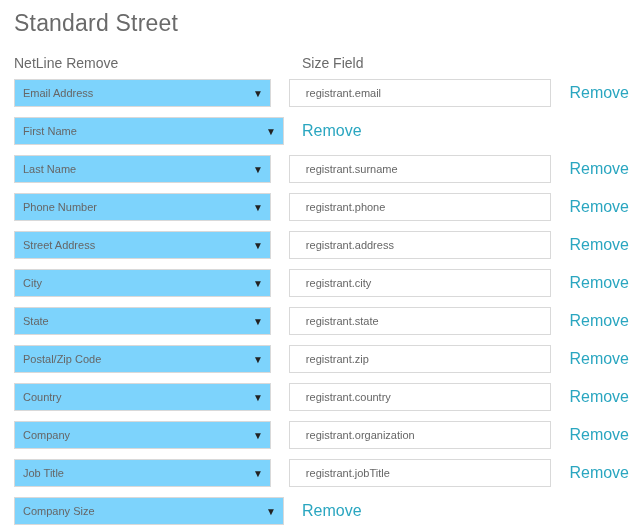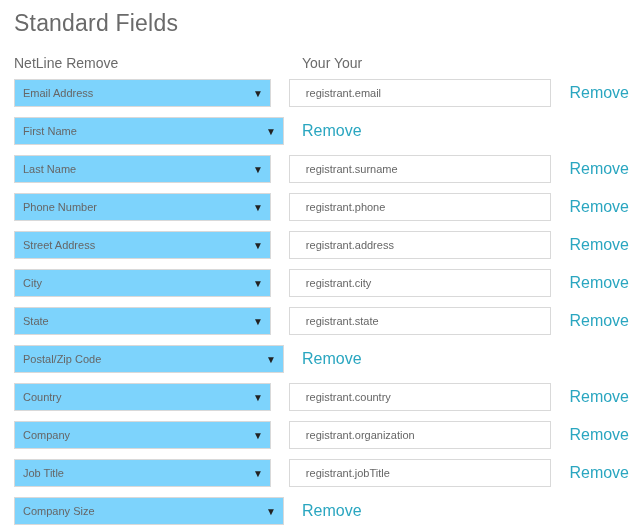--- a/index.html
+++ b/index.html
@@ -85,25 +85,25 @@
     .remove-link {
       font-size: 16px;
       color: #2aa6c0;
       cursor: pointer;
       user-select: none;
     }
   </style>
 </head>
 <body>
 
-<div class="page-title">Standard Fields</div>
+<div class="page-title">Standard Street</div>
 
 <div class="columns-header">
   <div class="col-left-header">NetLine Remove</div>
-  <div class="col-right-header">Your Your</div>
+  <div class="col-right-header">Size Field</div>
 </div>
 
 <div class="rows" id="rows">
     <div class="row">
       <div class="select-wrap"><select><option>Email Address</option></select><span class="select-caret">▼</span></div>
       <div class="text-wrap"><input type="text" value="registrant.email" style=""></div>
       <span class="remove-link">Remove</span>
     </div>
     <div class="row">
       <div class="select-wrap"><select><option>First Name</option></select><span class="select-caret">▼</span></div>
@@ -129,20 +129,21 @@
       <div class="text-wrap"><input type="text" value="registrant.city" style=""></div>
       <span class="remove-link">Remove</span>
     </div>
     <div class="row">
       <div class="select-wrap"><select><option>State</option></select><span class="select-caret">▼</span></div>
       <div class="text-wrap"><input type="text" value="registrant.state" style=""></div>
       <span class="remove-link">Remove</span>
     </div>
     <div class="row">
       <div class="select-wrap"><select><option>Postal/Zip Code</option></select><span class="select-caret">▼</span></div>
+      <div class="text-wrap"><input type="text" value="registrant.zip" style=""></div>
       <span class="remove-link">Remove</span>
     </div>
     <div class="row">
       <div class="select-wrap"><select><option>Country</option></select><span class="select-caret">▼</span></div>
       <div class="text-wrap"><input type="text" value="registrant.country" style=""></div>
       <span class="remove-link">Remove</span>
     </div>
     <div class="row">
       <div class="select-wrap"><select><option>Company</option></select><span class="select-caret">▼</span></div>
       <div class="text-wrap"><input type="text" value="registrant.organization" style=""></div>

